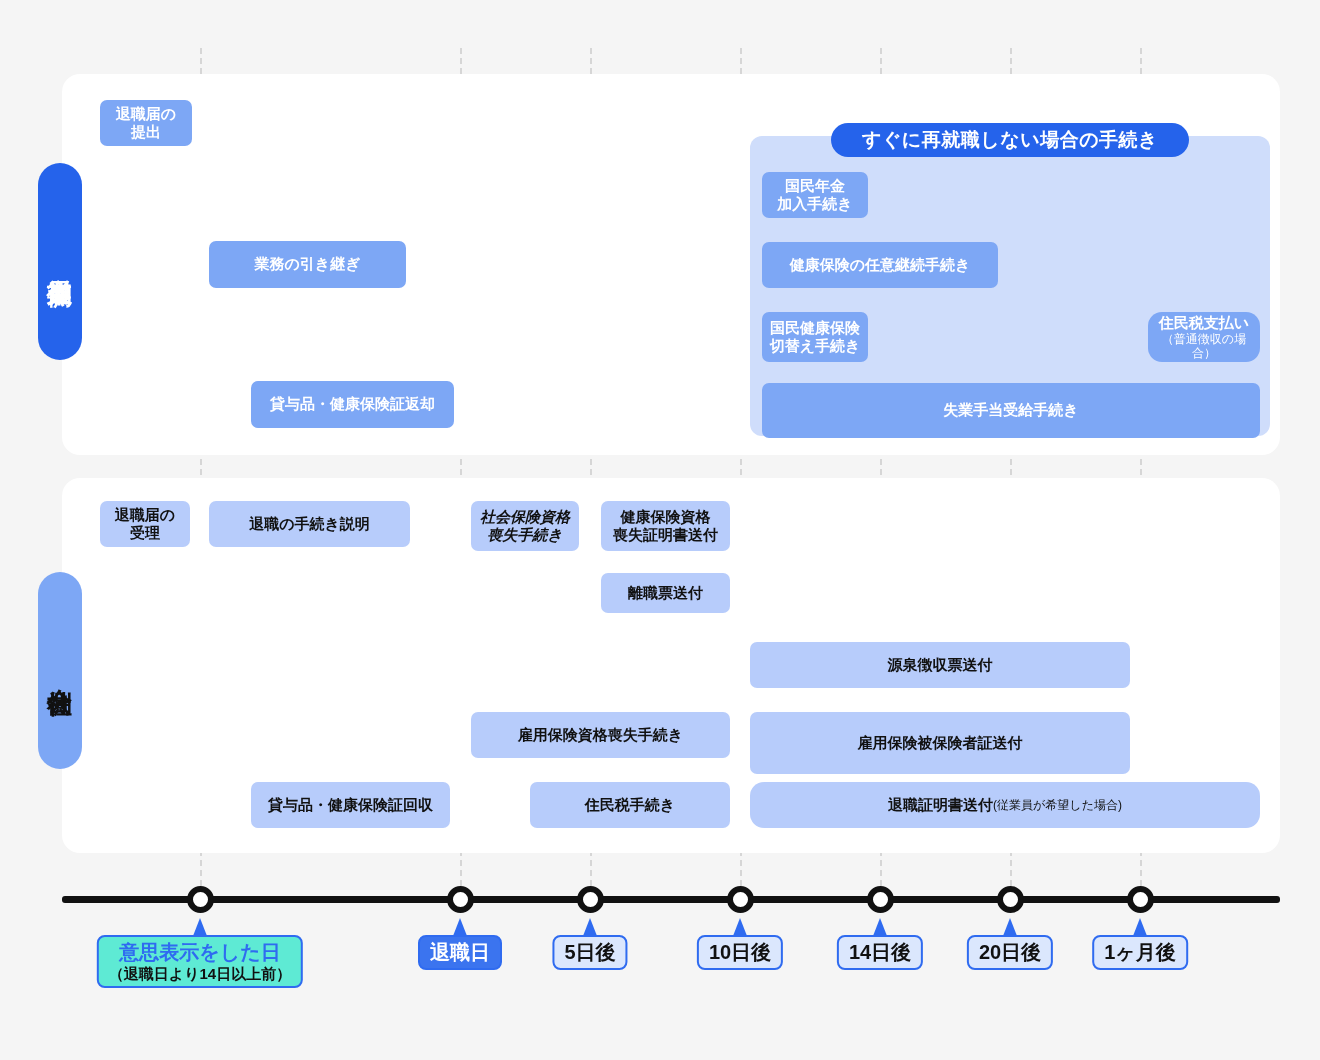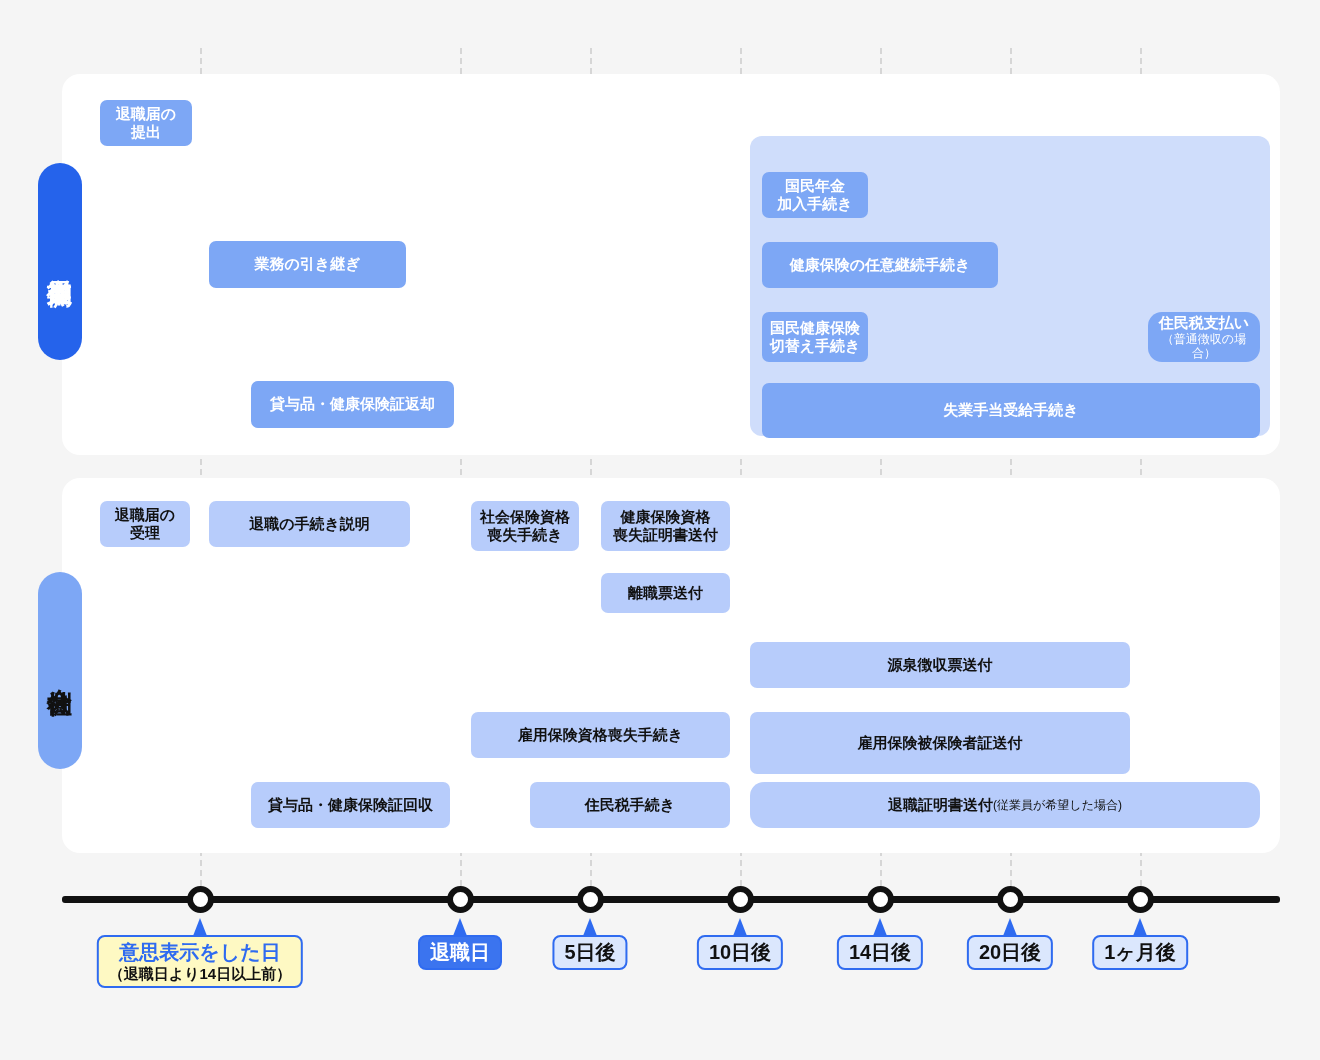--- a/index.html
+++ b/index.html
@@ -162,21 +162,21 @@
     font-size: 20px;
     line-height: 1.25;
   }
   .tl-label .sub {
     font-weight: bold;
     font-size: 15px;
     line-height: 1.2;
   }
   .tl-label.light { background: #dbe7fd; color: #111111; }
   .tl-label.solid { background: #3b74ef; color: #ffffff; }
-  .tl-label.white { background: #fef9c3; }
+  .tl-label.white { background: #5eead4; }
   .tl-label.white .main { color: #2f6bf0; }
   .tl-label.white .sub  { color: #111111; }
 
   
   .tl-stem {
     position: absolute;
     width: 0; height: 0;
     margin-left: -7px;
     border-left: 7px solid transparent;
     border-right: 7px solid transparent;
@@ -195,40 +195,41 @@
       <div class="gridline" style="left: 740px;"></div>
       <div class="gridline" style="left: 880px;"></div>
       <div class="gridline" style="left: 1010px;"></div>
       <div class="gridline" style="left: 1140px;"></div>
     </div>
 
   <div class="panel" id="panel-employee"></div>
   <div class="panel" id="panel-company"></div>
 
   <div id="noreemploy-region"></div>
+  <div id="noreemploy-banner">すぐに再就職しない場合の手続き</div>
 
   <div class="side-pill" id="side-pill-employee">従業員側</div>
   <div class="side-pill" id="side-pill-company">会社側</div>
 
   <div id="tasks-layer">
       <div class="task emp" style="left: 100px; top: 100px; width: 92px; height: 46px;"><span>退職届の
 提出</span></div>
       <div class="task emp" style="left: 209px; top: 241px; width: 197px; height: 47px;"><span>業務の引き継ぎ</span></div>
       <div class="task emp" style="left: 251px; top: 381px; width: 203px; height: 47px;"><span>貸与品・健康保険証返却</span></div>
       <div class="task emp" style="left: 762px; top: 172px; width: 106px; height: 46px;"><span>国民年金
 加入手続き</span></div>
       <div class="task emp" style="left: 762px; top: 242px; width: 236px; height: 46px;"><span>健康保険の任意継続手続き</span></div>
       <div class="task emp" style="left: 762px; top: 312px; width: 106px; height: 50px;"><span>国民健康保険
 切替え手続き</span></div>
       <div class="task emp stacked" style="left: 1148px; top: 312px; width: 112px; height: 50px;"><span>住民税支払い</span><span class="sub">（普通徴収の場合）</span></div>
       <div class="task emp" style="left: 762px; top: 383px; width: 498px; height: 55px;"><span>失業手当受給手続き</span></div>
       <div class="task comp" style="left: 100px; top: 501px; width: 90px; height: 46px;"><span>退職届の
 受理</span></div>
       <div class="task comp" style="left: 209px; top: 501px; width: 201px; height: 46px;"><span>退職の手続き説明</span></div>
-      <div class="task comp" style="left: 471px; top: 501px; width: 108px; height: 50px;"><span>社会保険資格
+      <div class="task comp" style="left: 471px; top: 501px; width: 108px; height: 50px; font-style: italic;"><span>社会保険資格
 喪失手続き</span></div>
       <div class="task comp" style="left: 601px; top: 501px; width: 129px; height: 50px;"><span>健康保険資格
 喪失証明書送付</span></div>
       <div class="task comp" style="left: 601px; top: 573px; width: 129px; height: 40px;"><span>離職票送付</span></div>
       <div class="task comp" style="left: 750px; top: 642px; width: 380px; height: 46px;"><span>源泉徴収票送付</span></div>
       <div class="task comp" style="left: 471px; top: 712px; width: 259px; height: 46px;"><span>雇用保険資格喪失手続き</span></div>
       <div class="task comp" style="left: 750px; top: 712px; width: 380px; height: 62px;"><span>雇用保険被保険者証送付</span></div>
       <div class="task comp" style="left: 251px; top: 782px; width: 199px; height: 46px;"><span>貸与品・健康保険証回収</span></div>
       <div class="task comp" style="left: 530px; top: 782px; width: 200px; height: 46px;"><span>住民税手続き</span></div>
       <div class="task comp stacked" style="left: 750px; top: 782px; width: 510px; height: 46px; flex-direction: row; gap: 0px;"><span>退職証明書送付</span><span class="sub">(従業員が希望した場合)</span></div>

